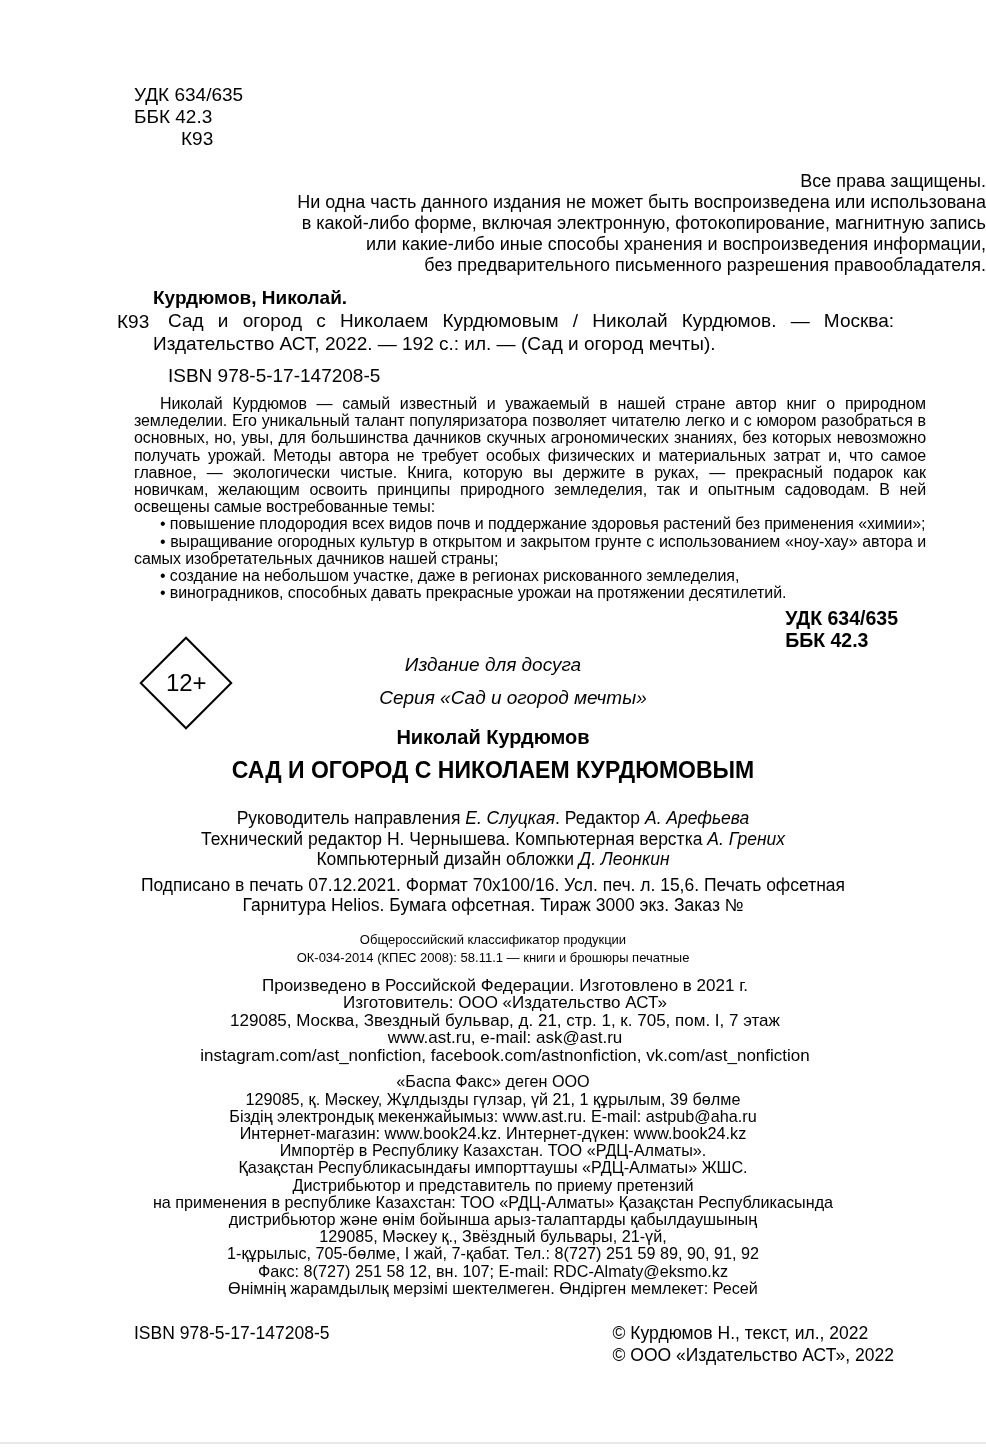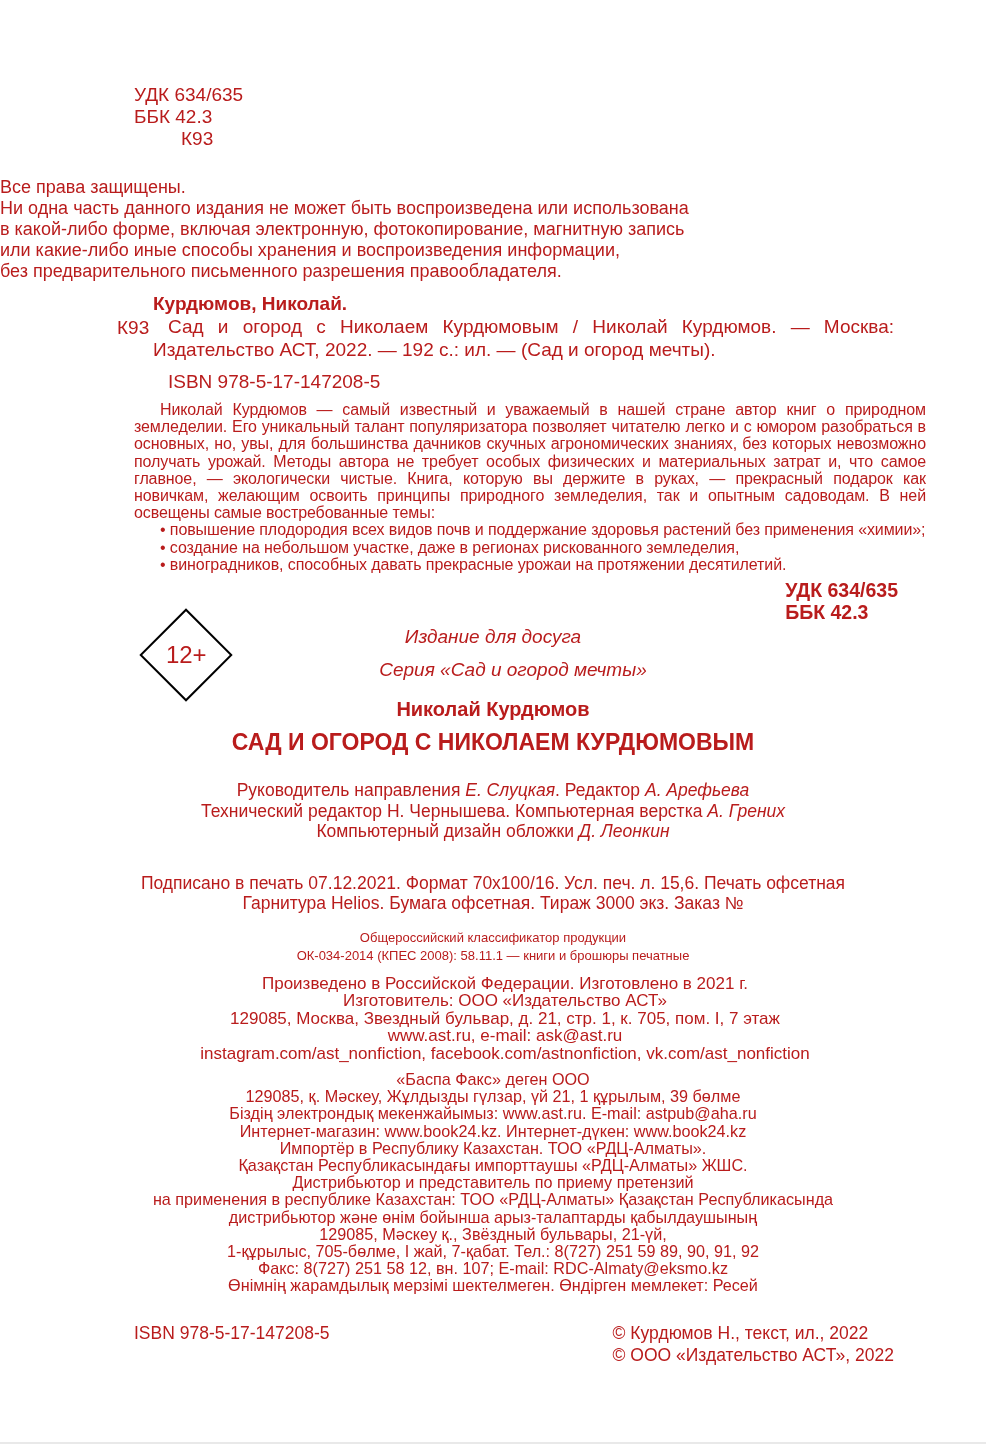--- a/index.html
+++ b/index.html
@@ -1,34 +1,34 @@
 <!DOCTYPE html>
 <html lang="ru"><head>
 <meta charset="utf-8">
 <style>
   html, body { margin:0; padding:0; background:#ffffff; }
   .page {
     position:relative;
     width:986px; height:1447px;
     background:#ffffff;
-    color:#b91c1c;
+    color:#000000;
     font-family:"Liberation Sans","DejaVu Sans",sans-serif;
     overflow:hidden;
   }
   .page::after{
     content:""; position:absolute; left:0; right:0; bottom:3px;
     height:2px; background:#e9e9e9;
   }
 
   
   .udk-top { padding:84px 90px 0 134px; font-size:19px; line-height:22px; }
   .udk-k93 { padding-left:47px; }
 
   
-  .rights { margin-top:27px; font-size:18px; line-height:21px; text-align:left; }
+  .rights { margin-top:21px; font-size:18px; line-height:21px; text-align:right; }
 
   
   .biblio { margin-top:10px; padding:0 92px 0 153px; font-size:19px; line-height:23px; position:relative; }
   .biblio-code { position:absolute; left:117px; top:24px; }
   .biblio-author { font-weight:700; }
   .biblio-entry { margin:0; text-align:justify; text-indent:15px; }
   .biblio-isbn { margin-top:9px; padding-left:15px; }
 
   
   .annotation { margin-top:8px; padding:0 60px 0 134px; font-size:16px; line-height:17.2px; text-align:justify; letter-spacing:-0.1px; }
@@ -55,21 +55,21 @@
   
   .book-author { margin-top:16px; text-align:center; font-weight:700; font-size:20px; line-height:24px; }
   .book-title  { margin-top:8px;  text-align:center; font-weight:700; font-size:23px; line-height:27px; }
 
   
   .credits { margin-top:24px; text-align:center; font-size:17.5px; line-height:20.5px; }
   .it { font-style:italic; }
 
   
   .imprint { text-align:center; }
-  .imp-a { margin-top:31px; font-size:17.5px; line-height:20px; }
+  .imp-a { margin-top:5px; font-size:17.5px; line-height:20px; }
   .imp-b { margin-top:16px;  font-size:13px; line-height:18.5px; }
   .imp-c { margin-top:9px;  font-size:17px;   line-height:17.5px;margin-left:24px; }
   .imp-d { margin-top:9px;  font-size:16.2px; line-height:17.2px; }
   .imp-e {                   font-size:16.2px; line-height:17.2px; }
 
   
   .bottom-row {
     position:absolute; left:134px; right:92px; top:1322px;
     display:flex; justify-content:space-between; align-items:flex-start;
     font-size:17.5px; line-height:22px;
@@ -98,20 +98,21 @@
     <div class="biblio-code">К93</div>
     <div class="biblio-author">Курдюмов, Николай.</div>
     <p class="biblio-entry">Сад и огород с Николаем Курдюмовым / Николай Курдюмов. — Москва: Издательство АСТ, 2022. — 192 с.: ил. — (Сад и огород мечты).</p>
     <div class="biblio-isbn">ISBN 978-5-17-147208-5</div>
   </div>
 
   <div class="annotation">
     <p class="anno-p">Николай Курдюмов — самый известный и уважаемый в нашей стране автор книг о природном земледелии. Его уникальный талант популяризатора позволяет читателю легко и с юмором разобраться в основных, но, увы, для большинства дачников скучных агрономических знаниях, без которых невозможно получать урожай. Методы автора не требует особых физических и материальных затрат и, что самое главное, — экологически чистые. Книга, которую вы держите в руках, — прекрасный подарок как новичкам, желающим освоить принципы природного земледелия, так и опытным садоводам. В ней освещены самые востребованные темы:</p>
     <div>
         <div class="bullet-item">повышение плодородия всех видов почв и поддержание здоровья растений без применения «химии»;</div>
+        <div class="bullet-item">выращивание огородных культур в открытом и закрытом грунте с использованием «ноу-хау» автора и самых изобретательных дачников нашей страны;</div>
         <div class="bullet-item">создание на небольшом участке, даже в регионах рискованного земледелия,</div>
         <div class="bullet-item">виноградников, способных давать прекрасные урожаи на протяжении десятилетий.</div>
       </div>
   </div>
 
   <div class="udk-right">
     <div class="udk-right-inner">
       <div>УДК 634/635</div>
       <div>ББК 42.3</div>
     </div>

